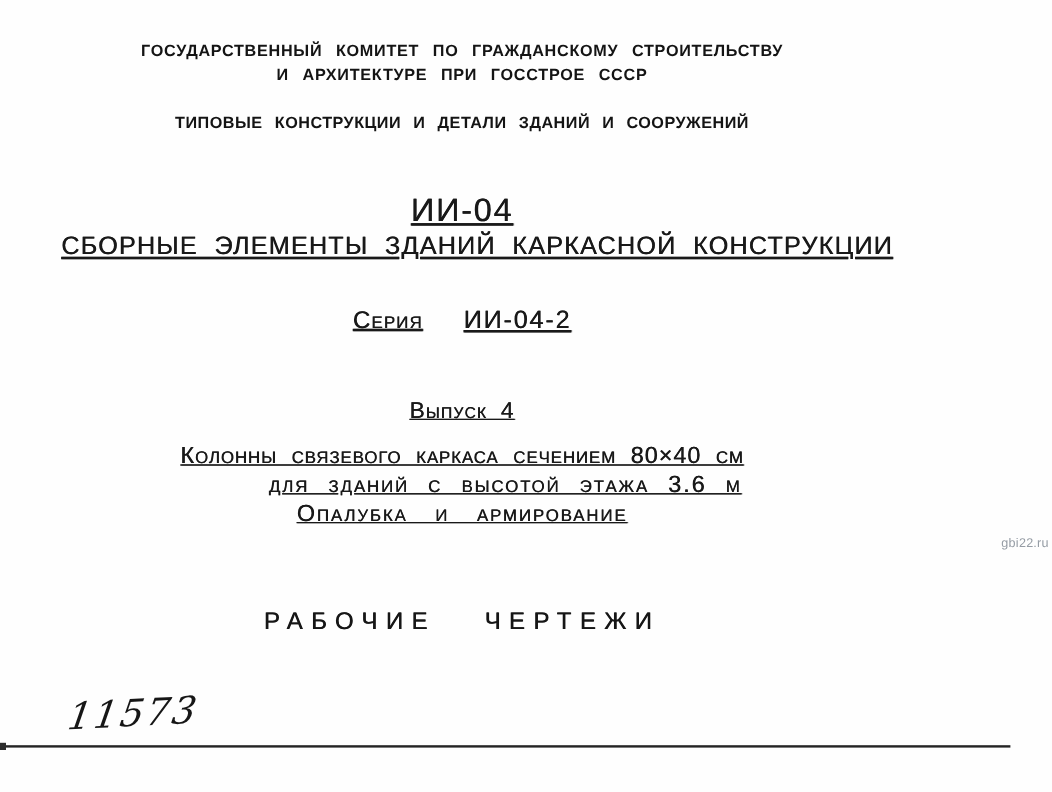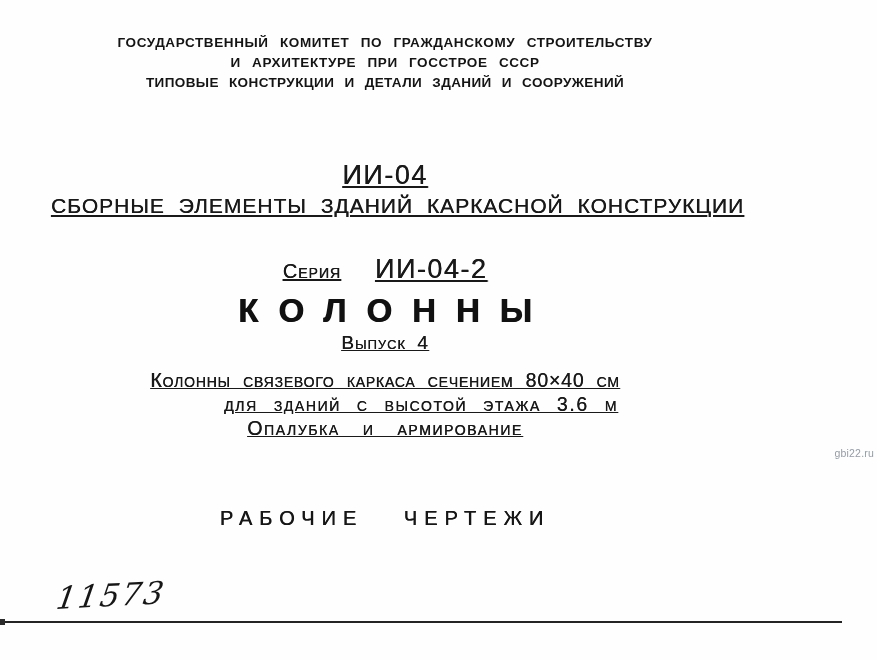--- a/index.html
+++ b/index.html
@@ -29,37 +29,37 @@
   
   .hdr {
     font-size: 13.5px;
     font-weight: 700;
     letter-spacing: 0.6px;
     word-spacing: 7px;
     color: #141414;
   }
   .hdr1 { top: 36px; }
   .hdr2 { top: 56px; }
-  .hdr3 { top: 76px; letter-spacing: 0.4px; word-spacing: 6px; text-align: center; }
+  .hdr3 { top: 96px; letter-spacing: 0.4px; word-spacing: 6px; text-align: center; }
 
   
   .ink { text-shadow: 0.35px 0 0 currentColor; color: #191919; text-decoration: underline; }
 
   .code-main { top: 162px; font-size: 27px; letter-spacing: 1.5px; }
   .series-name { top: 195px; font-size: 21px; letter-spacing: 1px; word-spacing: 7px; padding-left: 25px; }
 
   .series-row { top: 256px; }
   .series-label {
     font-size: 20px;
     font-variant: small-caps;
     letter-spacing: 1px;
     margin-right: 34px;
     vertical-align: baseline;
   }
-  .series-code { font-size: 27px; letter-spacing: 1.5px; vertical-align: baseline; }
+  .series-code { font-size: 21px; letter-spacing: 1.5px; vertical-align: baseline; }
 
   .main-title {
     top: 294px;
     font-size: 33px;
     font-weight: 700;
     letter-spacing: 20px;
     text-indent: 20px;       
     text-shadow: 0.7px 0 0 currentColor;
     color: #111;
   }
@@ -131,21 +131,20 @@
   <div class="row hdr hdr3">ТИПОВЫЕ КОНСТРУКЦИИ И ДЕТАЛИ ЗДАНИЙ И СООРУЖЕНИЙ</div>
 
   <div class="row ink code-main">ИИ-04</div>
 
   <div class="row ink series-name">СБОРНЫЕ ЭЛЕМЕНТЫ ЗДАНИЙ КАРКАСНОЙ КОНСТРУКЦИИ</div>
 
   <div class="row series-row">
     <span class="ink series-label">Серия</span><span class="ink series-code">ИИ-04-2</span>
   </div>
 
-  <div class="row main-title">КОЛОННЫ</div>
 
   <div class="row ink issue">Выпуск 4</div>
 
   <div class="row ink desc desc1">Колонны связевого каркаса сечением 80×40 см</div>
   <div class="row ink desc desc2">для зданий с высотой этажа 3.6 м</div>
   <div class="row ink desc desc3">Опалубка и армирование</div>
 
   <div class="row doc-type">РАБОЧИЕ ЧЕРТЕЖИ</div>
 
   <div class="handwritten">11573</div>

